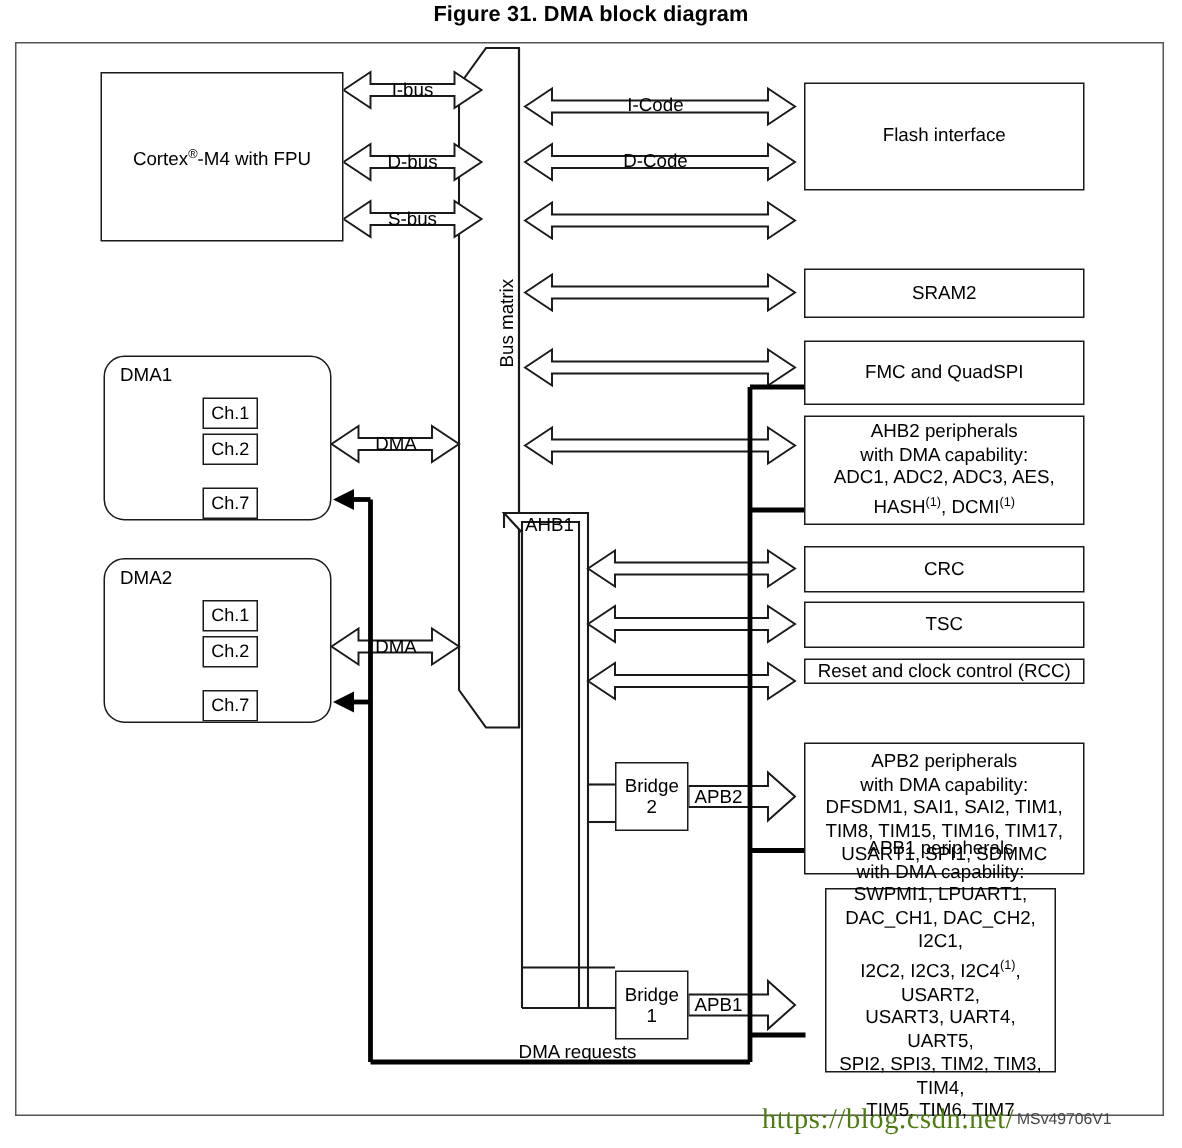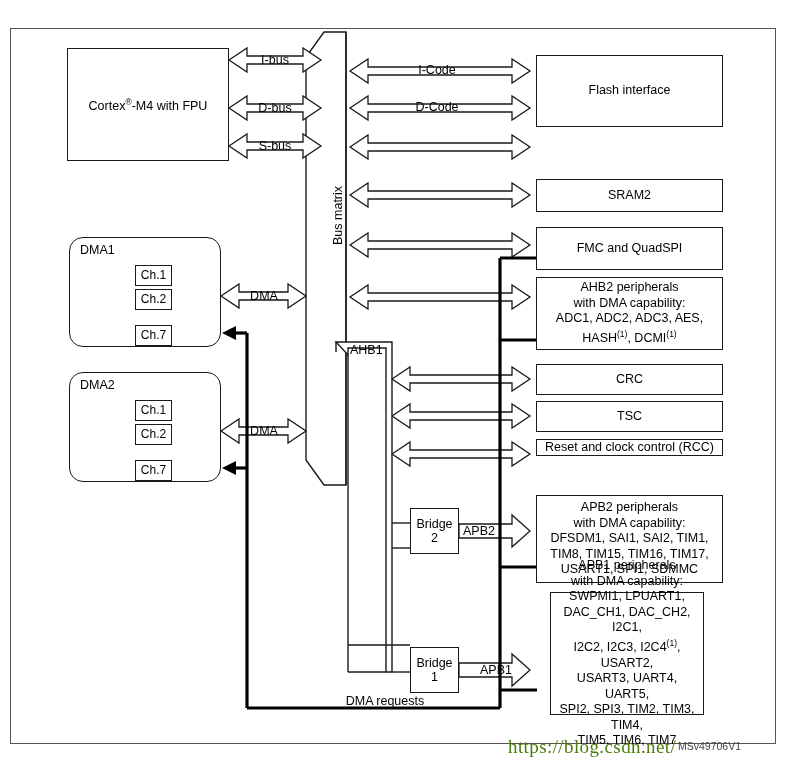--- a/index.html
+++ b/index.html
@@ -41,20 +41,21 @@
   }
   .msv{position:absolute;font-size:10.5px;color:#444;white-space:nowrap;}
   .footnote{position:absolute;font-size:12.5px;white-space:nowrap;}
   sup{font-size:8.5px;vertical-align:super;}
 </style>
 </head>
 <body>
 
 <div id="root">
 
+  <div class="fig-title">Figure 31. DMA block diagram</div>
 
   <div class="frame"></div>
 
   <svg class="lay" viewBox="0 0 788 765">
     <defs>
       <style>
         .hollow{fill:#fff;stroke:#1a1a1a;stroke-width:1.3;}
         .hollow2{fill:#fff;stroke:#3c3c3c;stroke-width:1.3;}
         .thin{stroke:#1a1a1a;stroke-width:1.4;fill:none;}
         .thick{stroke:#000;stroke-width:3.2;fill:none;}
@@ -180,21 +181,21 @@
   <div class="blk" style="left:410px;top:508px;width:49px;height:46px;flex-direction:column;line-height:14px;">
     <span>Bridge</span>
     <span>2</span>
   </div>
   <div class="label" style="left:463px;top:524px;">APB2</div>
 
   <div class="blk" style="left:410px;top:647px;width:49px;height:46px;flex-direction:column;line-height:14px;">
     <span>Bridge</span>
     <span>1</span>
   </div>
-  <div class="label" style="left:480px;top:663px;">APB1</div>
+  <div class="label" style="left:463px;top:663px;">APB1</div>
 
   <div class="label c" style="left:385px;top:694px;">DMA requests</div>
 
   <div class="blk" id="b-flash" style="left:536px;top:55px;width:187px;height:72px;">
       <div>Flash interface</div>
     </div>
   <div class="blk" id="b-sram2" style="left:536px;top:179px;width:187px;height:33px;">
       <div>SRAM2</div>
     </div>
   <div class="blk" id="b-fmc" style="left:536px;top:227px;width:187px;height:43px;">

